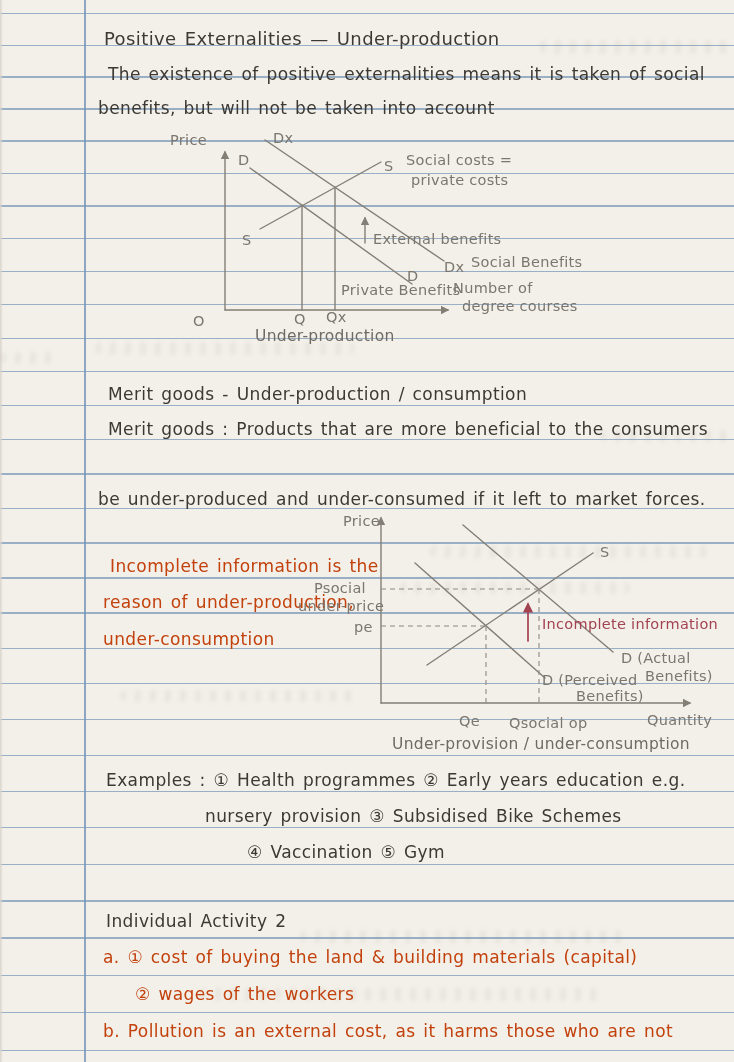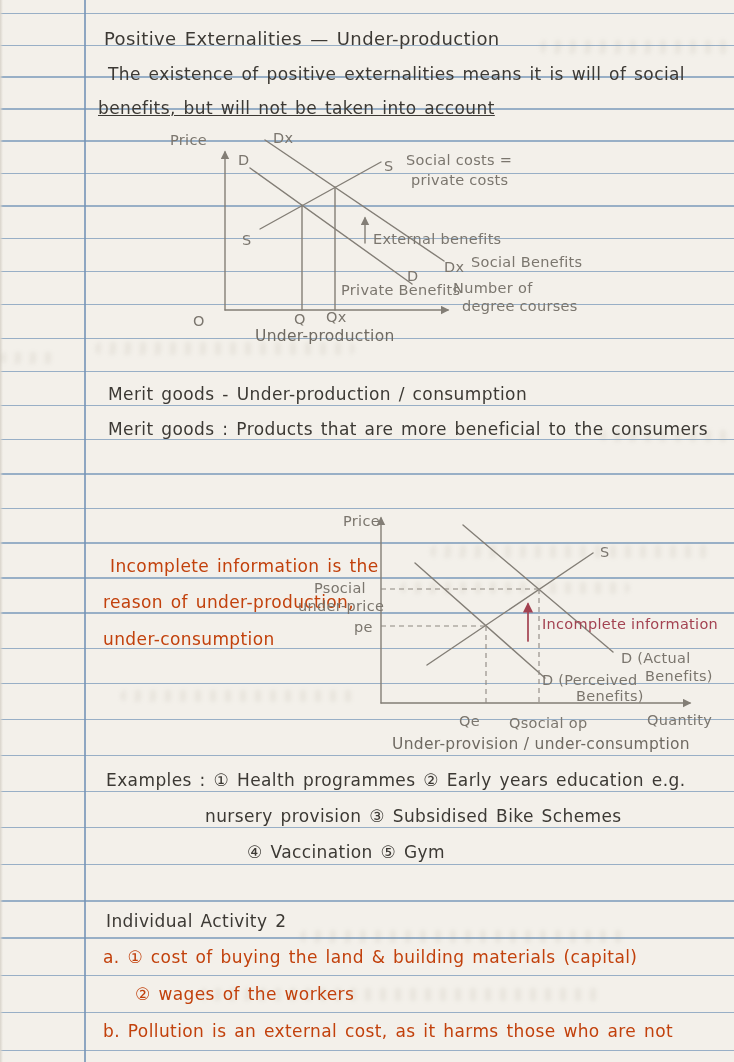--- a/index.html
+++ b/index.html
@@ -77,22 +77,22 @@
   <div class="smudge" style="left:95px;top:342px;width:260px;height:13px;"></div>
   <div class="smudge" style="left:0px;top:352px;width:60px;height:12px;"></div>
   <div class="smudge" style="left:600px;top:430px;width:130px;height:12px;"></div>
   <div class="smudge" style="left:430px;top:545px;width:280px;height:13px;"></div>
   <div class="smudge" style="left:400px;top:582px;width:230px;height:12px;"></div>
   <div class="smudge" style="left:120px;top:690px;width:240px;height:12px;"></div>
   <div class="smudge" style="left:300px;top:930px;width:330px;height:13px;"></div>
   <div class="smudge" style="left:200px;top:988px;width:400px;height:13px;"></div>
 
   <div class="txt ink s18" style="left:104px;top:30px;">Positive Externalities — Under-production</div>
-  <div class="txt ink s17" style="left:108px;top:66px;">The existence of positive externalities means it is will of social</div>
-  <div class="txt ink s17" style="left:98px;top:100px;text-decoration:underline;">benefits, but will not be taken into account</div>
+  <div class="txt ink s17" style="left:108px;top:66px;">The existence of positive externalities means it is taken of social</div>
+  <div class="txt ink s17" style="left:98px;top:100px;">benefits, but will not be taken into account</div>
 
   <svg style="left:160px;top:125px;" width="440" height="232" viewBox="0 0 440 232">
     <defs>
       <marker id="ah-p" markerWidth="8" markerHeight="8" refX="5" refY="3" orient="auto">
         <path d="M0,0 L6,3 L0,6 Z" fill="#837e76"></path>
       </marker>
       <marker id="ah-r" markerWidth="8" markerHeight="8" refX="5" refY="3" orient="auto">
         <path d="M0,0 L6,3 L0,6 Z" fill="#a34251"></path>
       </marker>
     </defs>
@@ -119,20 +119,21 @@
     <text class="dtext" x="293" y="168">Number of</text>
     <text class="dtext" x="302" y="186">degree courses</text>
     <text class="dtext" x="33" y="201">O</text>
     <text class="dtext" x="134" y="199">Q</text>
     <text class="dtext" x="166" y="197">Qx</text>
     <text class="dcap" x="95" y="216">Under-production</text>
   </svg>
 
   <div class="txt ink s17" style="left:108px;top:386px;">Merit goods - Under-production / consumption</div>
   <div class="txt ink s17" style="left:108px;top:421px;">Merit goods : Products that are more beneficial to the consumers</div>
+  <div class="txt ink s17" style="left:98px;top:491px;">be under-produced and under-consumed if it left to market forces.</div>
 
   <div class="txt red s17" style="left:110px;top:558px;">Incomplete information is the</div>
   <div class="txt red s17" style="left:103px;top:594px;">reason of under-production,</div>
   <div class="txt red s17" style="left:103px;top:631px;">under-consumption</div>
 
   <svg style="left:290px;top:500px;" width="444" height="262" viewBox="0 0 444 262">
     <path class="pline" d="M91,203 L91,18" marker-end="url(#ah-p)"></path>
     <path class="pline" d="M91,203 L400,203" marker-end="url(#ah-p)"></path>
     <path class="pline" d="M137,165 L303,53"></path>
     <path class="pline" d="M125,63 L255,178"></path>

